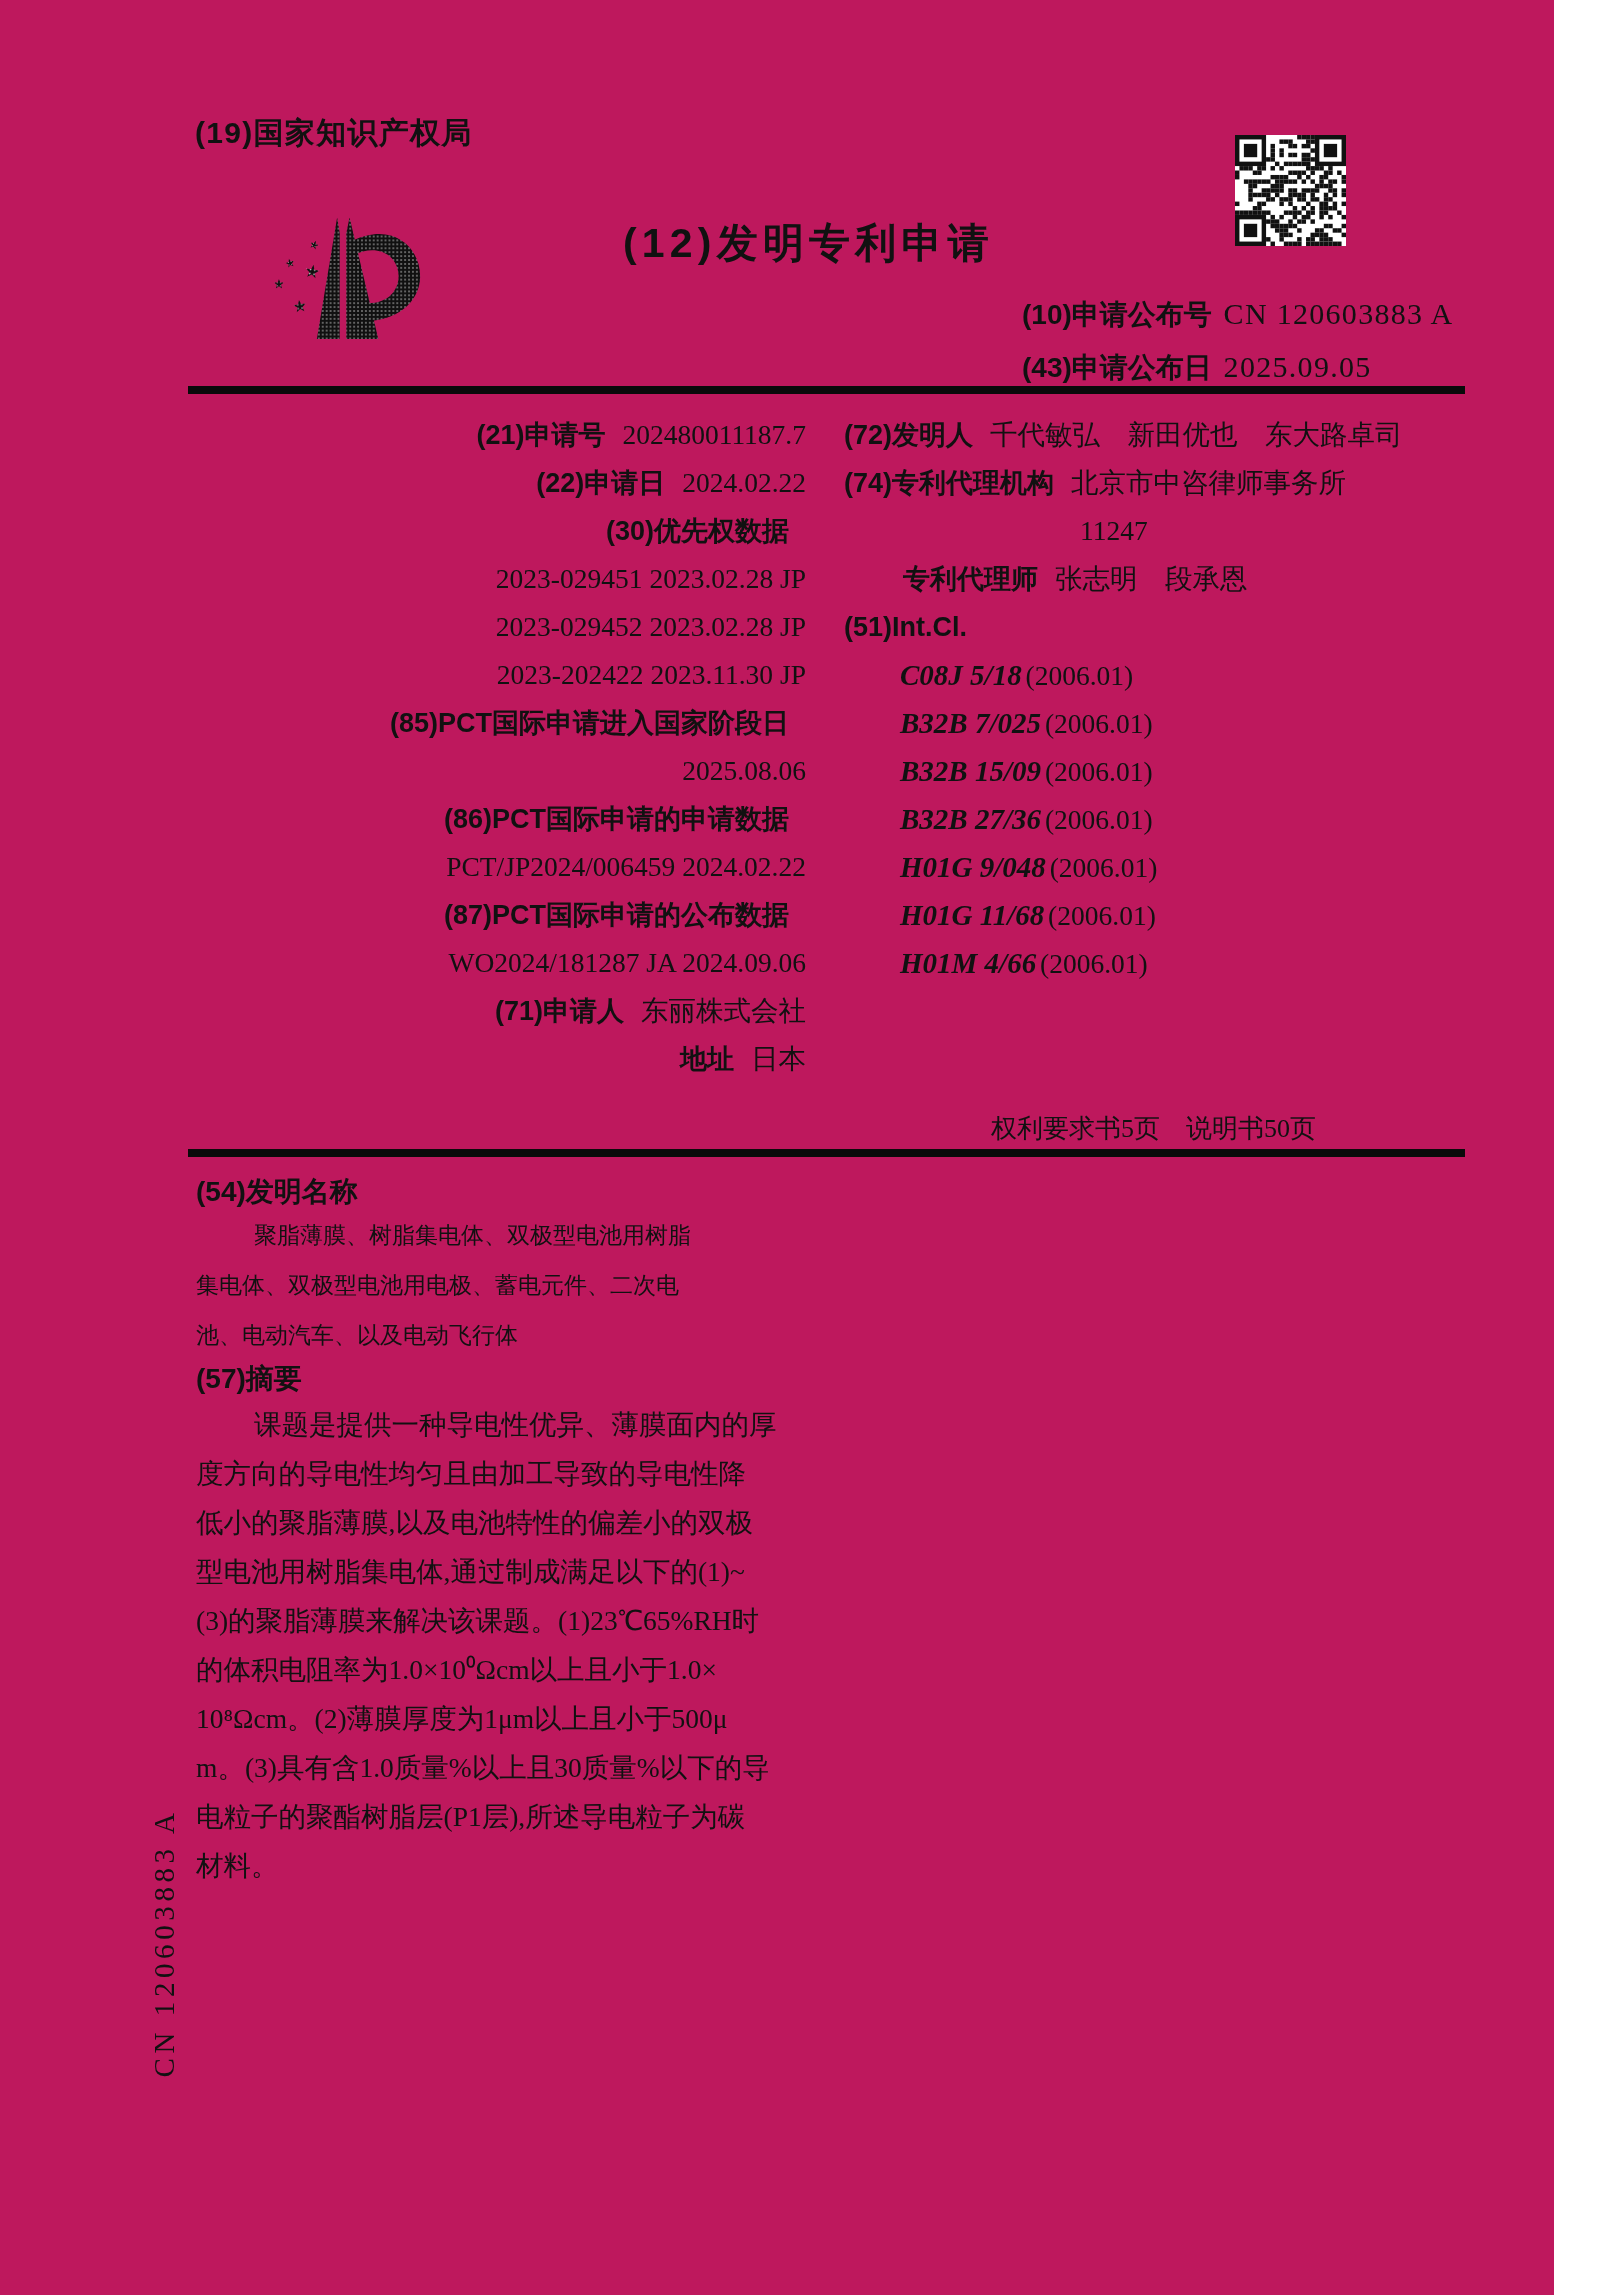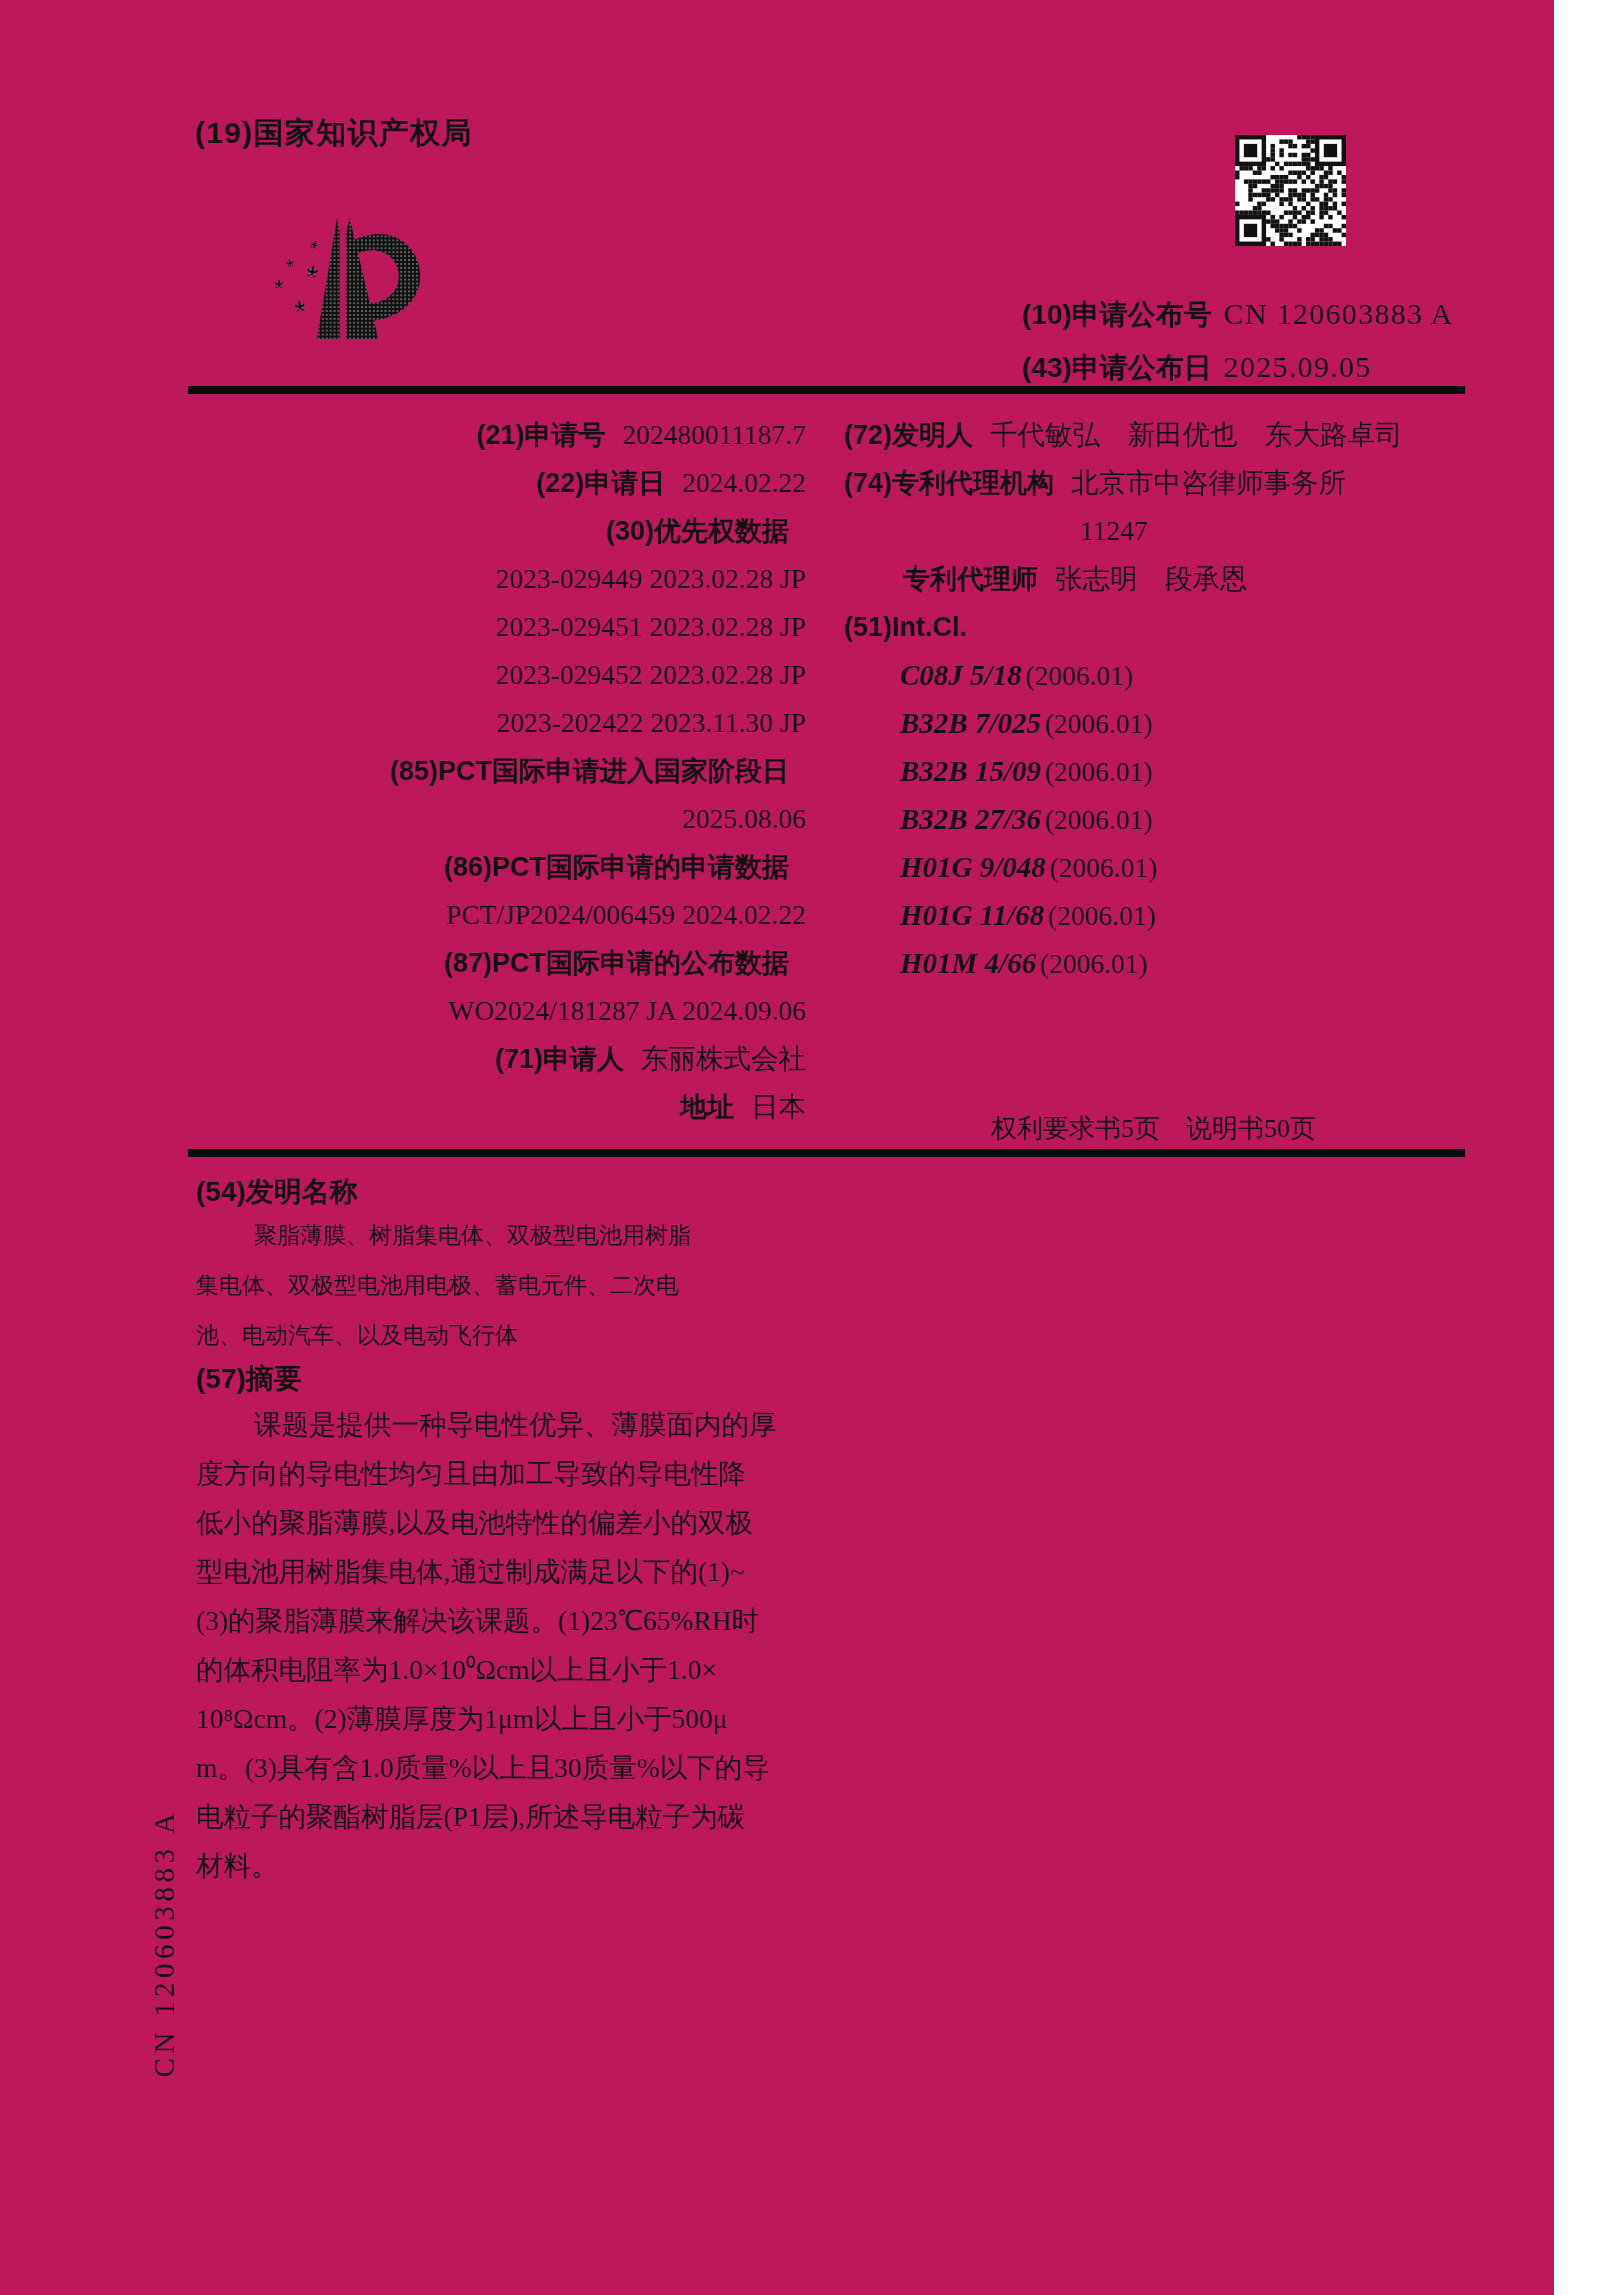--- a/index.html
+++ b/index.html
@@ -334,41 +334,41 @@
       <path d="M150,46 C210,16 254,54 254,100 C254,148 202,176 152,167 L152,138 C196,150 221,127 221,100 C221,70 192,47 150,68 Z" fill="url(#ht)"></path>
 
       <use href="#star" transform="translate(92,52) scale(0.7) rotate(20)" fill="url(#ht)"></use>
       <use href="#star" transform="translate(55,80) scale(0.7) rotate(-15)" fill="url(#ht)"></use>
       <use href="#star" transform="translate(89,93) scale(1.1) rotate(10)" fill="url(#ht)"></use>
       <use href="#star" transform="translate(38,112) scale(0.8)" fill="url(#ht)"></use>
       <use href="#star" transform="translate(70,146) scale(1.0) rotate(-8)" fill="url(#ht)"></use>
     </svg>
   </div>
 
+  <div class="doc-type lbl">(12)发明专利申请</div>
 
   <div class="pub-line pub-no">
     <span class="lbl">(10)申请公布号</span><span class="val">CN 120603883 A</span>
   </div>
   <div class="pub-line pub-date">
     <span class="lbl">(43)申请公布日</span><span class="val">2025.09.05</span>
   </div>
 
   <div class="rule rule-1"></div>
 
   <div class="col col-left">
     <div class="row">
       <span class="lbl">(21)申请号</span><span class="val">202480011187.7</span>
     </div>
     <div class="row">
       <span class="lbl">(22)申请日</span><span class="val">2024.02.22</span>
     </div>
     <div class="row">
       <span class="lbl">(30)优先权数据</span>
     </div>
-    <div class="row ind val">2023-029449 2023.02.28 JP</div>
     <div class="row ind val">2023-029451 2023.02.28 JP</div>
     <div class="row ind val">2023-029452 2023.02.28 JP</div>
     <div class="row ind val">2023-202422 2023.11.30 JP</div>
     <div class="row">
       <span class="lbl">(85)PCT国际申请进入国家阶段日</span>
     </div>
     <div class="row ind val">2025.08.06</div>
     <div class="row">
       <span class="lbl">(86)PCT国际申请的申请数据</span>
     </div>

